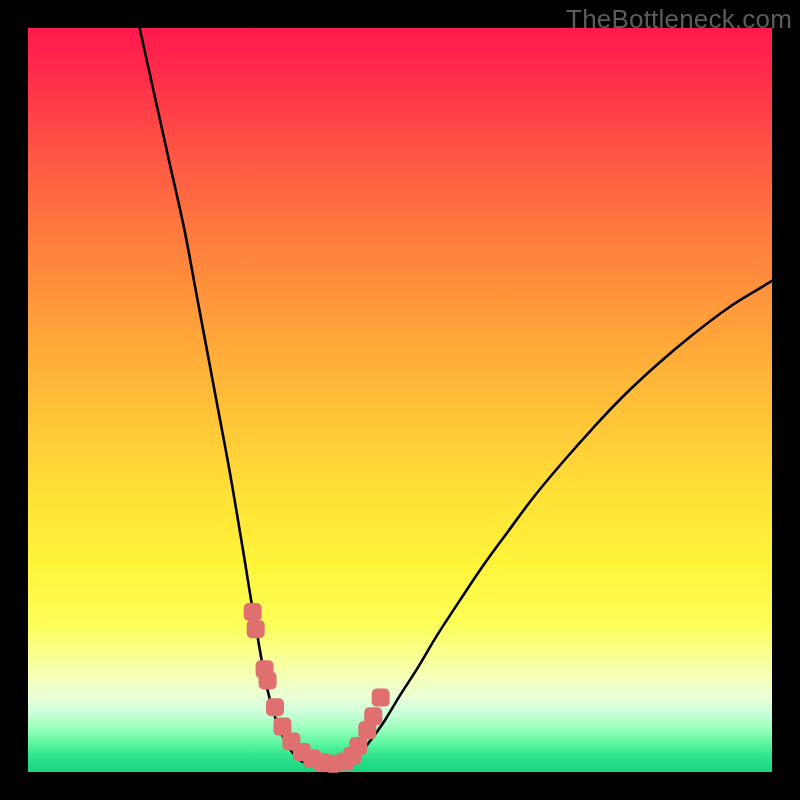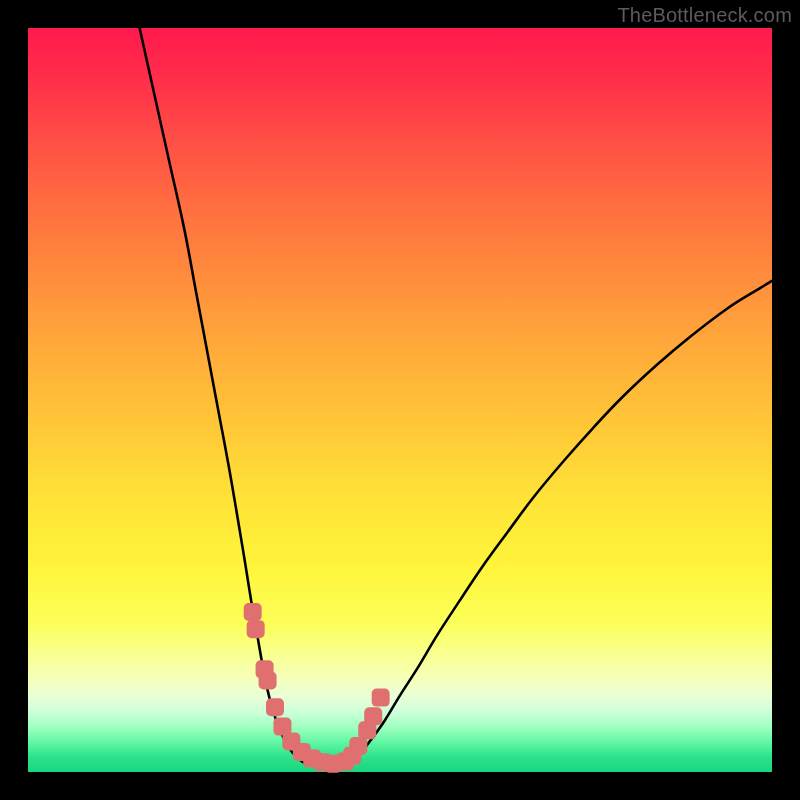--- a/index.html
+++ b/index.html
@@ -43,21 +43,21 @@
       #61f7a4 96%,
       #2de28b 98%,
       #17d67f 100%
     );
   }
   .watermark {
     position: absolute;
     top: 4px;
     right: 8px;
     color: #5c5c5c;
-    font-size: 20px;
+    font-size: 26px;
     letter-spacing: 0.2px;
     font-weight: 400;
     z-index: 10;
   }
   svg.curves {
     position: absolute;
     left: 0; top: 0;
     width: 744px;
     height: 744px;
     overflow: visible;

